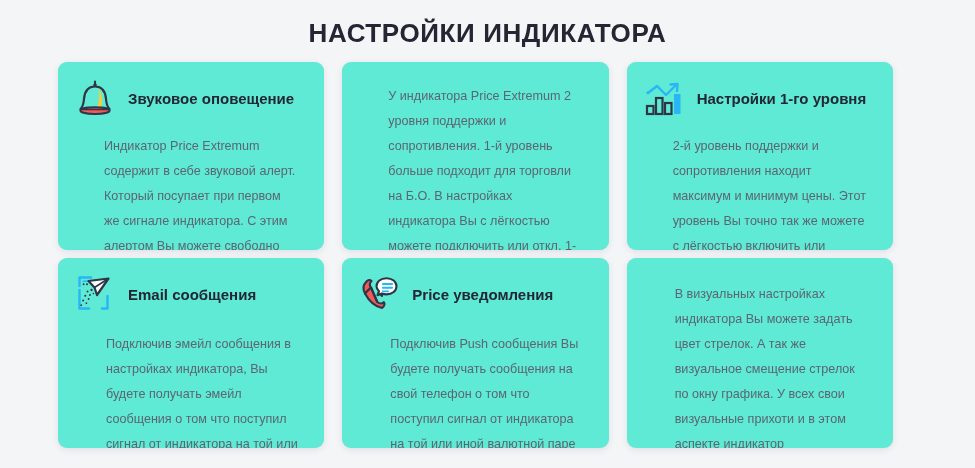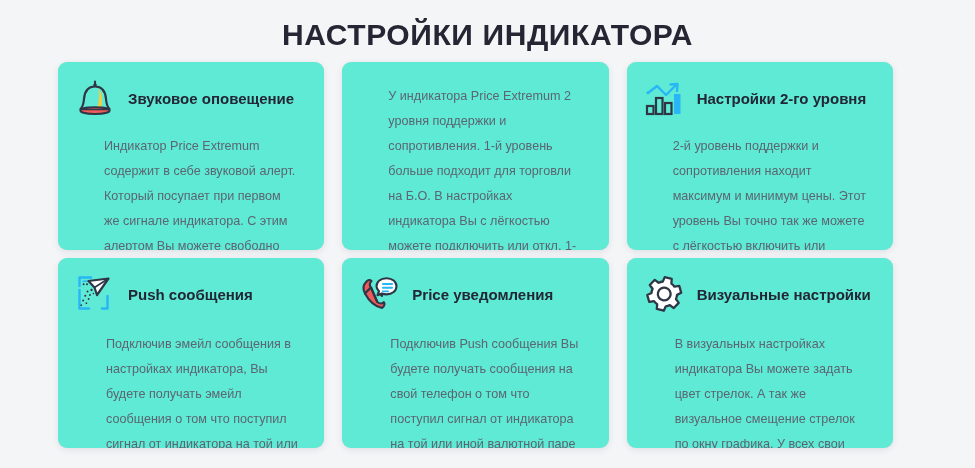--- a/index.html
+++ b/index.html
@@ -8,21 +8,21 @@
     background: #f4f5f7;
     font-family: "Liberation Sans", sans-serif;
     overflow: hidden;
   }
   .page { position: relative; width: 975px; height: 468px; }
 
   .page-title {
     position: absolute;
     top: 18px; left: 0; right: 0;
     text-align: center;
-    font-size: 30px;
+    font-size: 26px;
     font-weight: bold;
     letter-spacing: 0.6px;
     color: #242733;
   }
 
   .grid {
     position: absolute;
     left: 58px; top: 62px;
     width: 835px; height: 386px;
     display: grid;
@@ -111,21 +111,21 @@
           <svg width="42" height="40" viewBox="0 0 42 40">
             <path d="M5 14 L14 7 L23 16 L33.5 5.5" stroke="#29b6f6" stroke-width="2.4" fill="none" stroke-linecap="round" stroke-linejoin="round"></path>
             <path d="M27.5 5.5 L34.5 5 L34 12" stroke="#29b6f6" stroke-width="2.4" fill="none" stroke-linecap="round" stroke-linejoin="round"></path>
             <rect x="3.6" y="12.6" width="2.4" height="2.4" fill="#29b6f6"></rect>
             <rect x="4" y="27" width="6.5" height="8" fill="none" stroke="#2f3646" stroke-width="2.2"></rect>
             <rect x="13" y="19" width="6.5" height="16" fill="none" stroke="#2f3646" stroke-width="2.2"></rect>
             <rect x="22" y="24" width="6.5" height="11" fill="none" stroke="#2f3646" stroke-width="2.2"></rect>
             <rect x="31" y="15" width="6.5" height="20" fill="#29b6f6"></rect>
           </svg>
         </span>
-        <span class="card-title">Настройки 2-го уровня</span>
+        <span class="card-title">Настройки 1-го уровня</span>
       </div>
       <p class="card-body">2-й уровень поддержки и сопротивления находит максимум и минимум цены. Этот уровень Вы точно так же можете с лёгкостью включить или отключить в настройках индикатора.</p>
     </div>
 
     <div class="card row2">
       <div class="card-head">
         <span class="icon-wrap">
           <svg width="40" height="42" viewBox="0 0 40 42">
             <path d="M16 3.5 L4.5 3.5 L4.5 12" stroke="#29b6f6" stroke-width="2.4" fill="none" stroke-linecap="round" stroke-linejoin="round"></path>
             <path d="M4.5 16 L4.5 34.5 L14 34.5" stroke="#29b6f6" stroke-width="2.4" fill="none" stroke-linecap="round" stroke-linejoin="round"></path>
@@ -139,21 +139,21 @@
             <circle cx="12.5" cy="17.5" r="1" fill="#2f3646"></circle>
             <circle cx="15" cy="21" r="0.95" fill="#2f3646"></circle>
             <circle cx="10.3" cy="21.8" r="1.05" fill="#2f3646"></circle>
             <circle cx="13.6" cy="25" r="0.9" fill="#2f3646"></circle>
             <circle cx="8.2" cy="26.5" r="0.95" fill="#2f3646"></circle>
             <circle cx="11.4" cy="29.2" r="0.85" fill="#2f3646"></circle>
             <circle cx="6.3" cy="31.2" r="0.85" fill="#2f3646"></circle>
             <circle cx="18.4" cy="19.6" r="0.8" fill="#2f3646"></circle>
           </svg>
         </span>
-        <span class="card-title">Push сообщения</span>
+        <span class="card-title">Email сообщения</span>
       </div>
       <p class="card-body">Подключив эмейл сообщения в настройках индикатора, Вы будете получать эмейл сообщения о том что поступил сигнал от индикатора на той или иной валютной паре, на том или ином таймфрейме.</p>
     </div>
 
     <div class="card row2">
       <div class="card-head">
         <span class="icon-wrap">
           <svg width="42" height="40" viewBox="0 0 42 40">
             <path d="M8.5 6.5 C5 10 4.5 14 7 18.5 L13 12.5 C11 10 11.5 8 13.5 6 C11.8 4.3 10.2 4.8 8.5 6.5 Z" fill="#f05a5a" stroke="#2f3646" stroke-width="2.1" stroke-linejoin="round"></path>
             <path d="M7 18.5 C11 26 17 31.5 24 33 C26.5 31 27.3 29.2 25.8 27.2 C23.8 29 21.8 29 19.3 27 L13 12.5 Z" fill="#f05a5a" stroke="#2f3646" stroke-width="2.1" stroke-linejoin="round"></path>
@@ -164,31 +164,17 @@
             <rect x="24" y="11.8" width="11" height="1.9" rx="0.9" fill="#29b6f6"></rect>
             <rect x="24" y="15.4" width="7" height="1.9" rx="0.9" fill="#29b6f6"></rect>
           </svg>
         </span>
         <span class="card-title">Price уведомления</span>
       </div>
       <p class="card-body">Подключив Push сообщения Вы будете получать сообщения на свой телефон о том что поступил сигнал от индикатора на той или иной валютной паре с тем или иным таймфреймом. Для этого необходим смартфон.</p>
     </div>
 
     <div class="card row2">
-      <div class="card-head">
-        <span class="icon-wrap">
-          <svg width="42" height="42" viewBox="0 0 42 42">
-            <g transform="rotate(14 21 21)">
-              <path d="M17.4 3.5 L24.6 3.5 L25.4 8.2 A13.2 13.2 0 0 1 29.2 10.4 L33.6 8.5 L37.2 14.7 L33.6 17.7
-                       A13.2 13.2 0 0 1 33.6 22.1 L37.2 25.1 L33.6 31.3 L29.2 29.4 A13.2 13.2 0 0 1 25.4 31.6
-                       L24.6 36.3 L17.4 36.3 L16.6 31.6 A13.2 13.2 0 0 1 12.8 29.4 L8.4 31.3 L4.8 25.1 L8.4 22.1
-                       A13.2 13.2 0 0 1 8.4 17.7 L4.8 14.7 L8.4 8.5 L12.8 10.4 A13.2 13.2 0 0 1 16.6 8.2 Z" fill="#ffffff" stroke="#2f3646" stroke-width="2.3" stroke-linejoin="round"></path>
-              <circle cx="21" cy="20" r="6.4" fill="#ffffff" stroke="#2f3646" stroke-width="2.3"></circle>
-            </g>
-          </svg>
-        </span>
-        <span class="card-title">Визуальные настройки</span>
-      </div>
       <p class="card-body">В визуальных настройках индикатора Вы можете задать цвет стрелок. А так же визуальное смещение стрелок по окну графика. У всех свои визуальные прихоти и в этом аспекте индикатор удовлетворяет нужды потребителя.</p>
     </div>
 
   </div>
 </div>
 
 </body></html>

